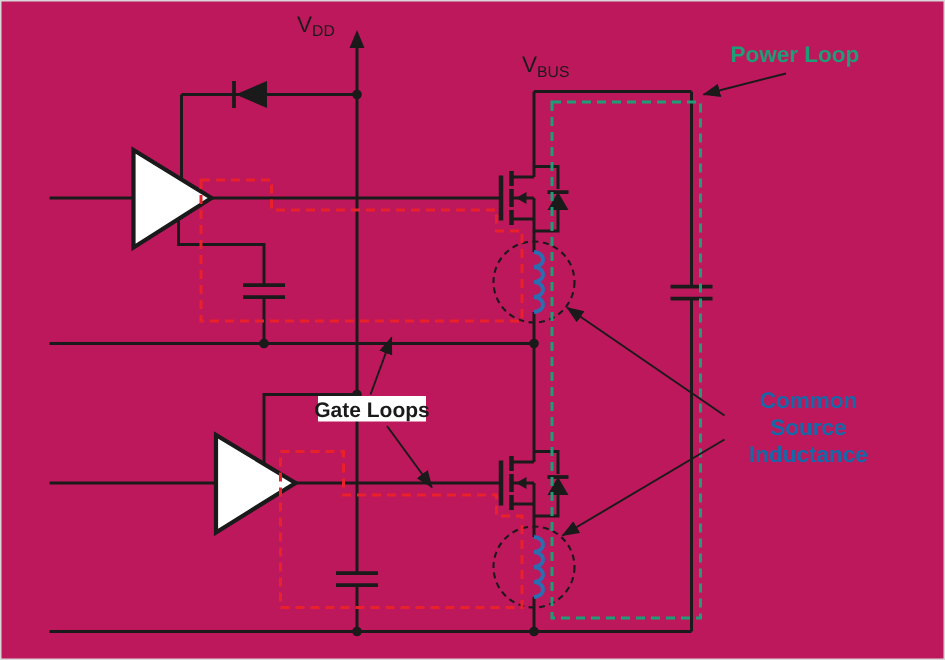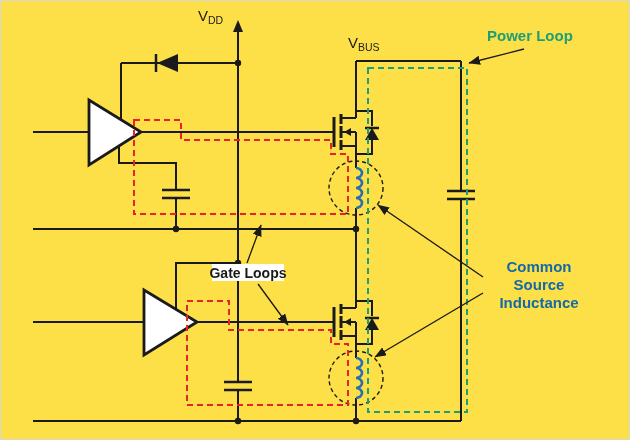--- a/index.html
+++ b/index.html
@@ -1,17 +1,17 @@
 <!DOCTYPE html>
 <html><head>
 <meta charset="utf-8">
 <style>
   html,body{margin:0;padding:0;background:#ffffff;}
   .stage{
-    position:relative;width:630px;height:440px;background:#fde047;
+    position:relative;width:630px;height:440px;background:#be185d;
     border:1px solid #d8d8d8;box-sizing:border-box;overflow:hidden;
     font-family:"Liberation Sans",sans-serif;
     padding-left:20px;
   }
   .stage svg{position:absolute;left:0;top:0;}
   text{font-family:"Liberation Sans",sans-serif;}
 </style>
 </head>
 <body>
 

